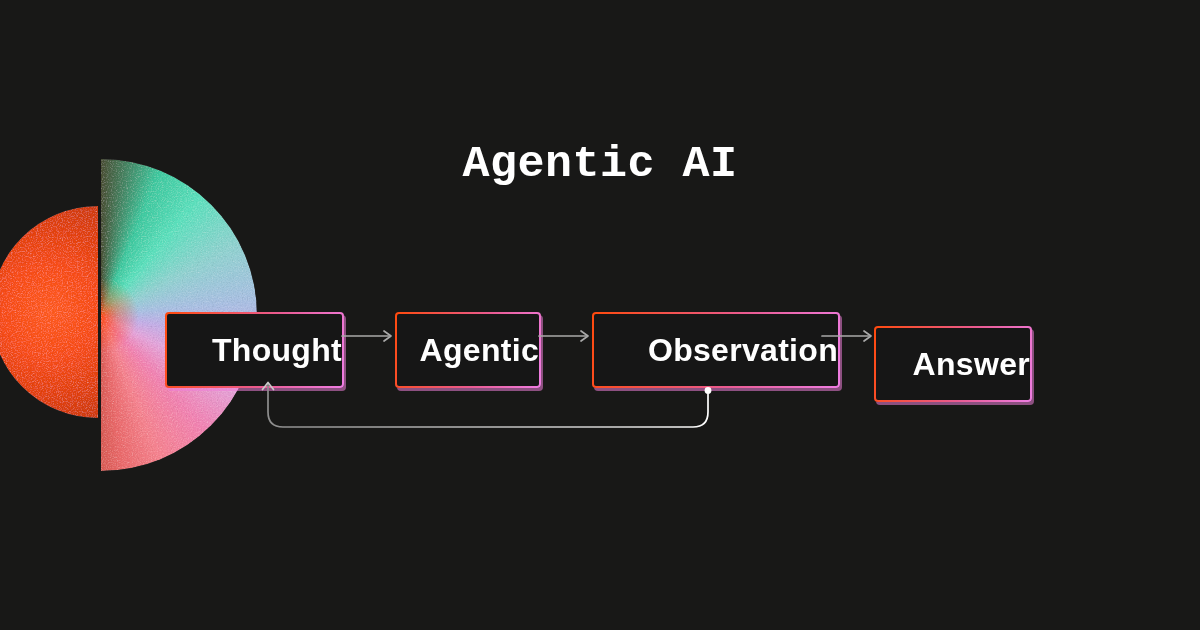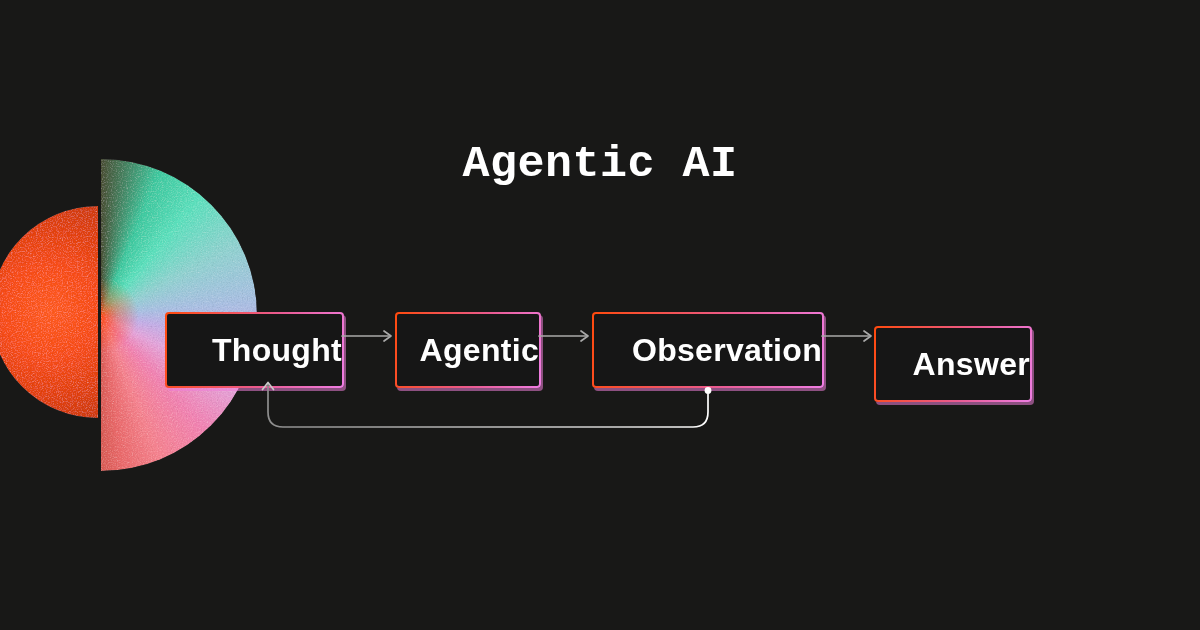--- a/index.html
+++ b/index.html
@@ -42,21 +42,21 @@
     display:flex;align-items:center;justify-content:flex-end;
     border:2px solid transparent;border-radius:4px;
     background:
       linear-gradient(#161616,#161616) padding-box,
       linear-gradient(105deg,#ff4a0d 0%,#ea5b92 58%,#ef7ee4 100%) border-box;
     box-shadow:2px 3px 0 rgba(238,127,216,0.55);
     color:#ffffff;font-size:32px;font-weight:bold;letter-spacing:.3px;
   }
   .n-thought{left:165px;width:175px;}
   .n-action{left:395px;width:142px;}
-  .n-observation{left:592px;width:228px;}
+  .n-observation{left:592px;width:228px;padding-left:16px;}
   .n-answer{left:874px;width:154px;margin-top:14px;}
 
   
   .connectors{position:absolute;inset:0;z-index:5;pointer-events:none;}
   .connectors path{fill:none;stroke-linecap:round;stroke-linejoin:round;}
   .flow-line{stroke:#a9a9a9;stroke-width:1.7;}
   .loop-line{stroke-width:1.7;}
 
   .hidden-defs{position:absolute;width:0;height:0;overflow:hidden;}
 </style>

